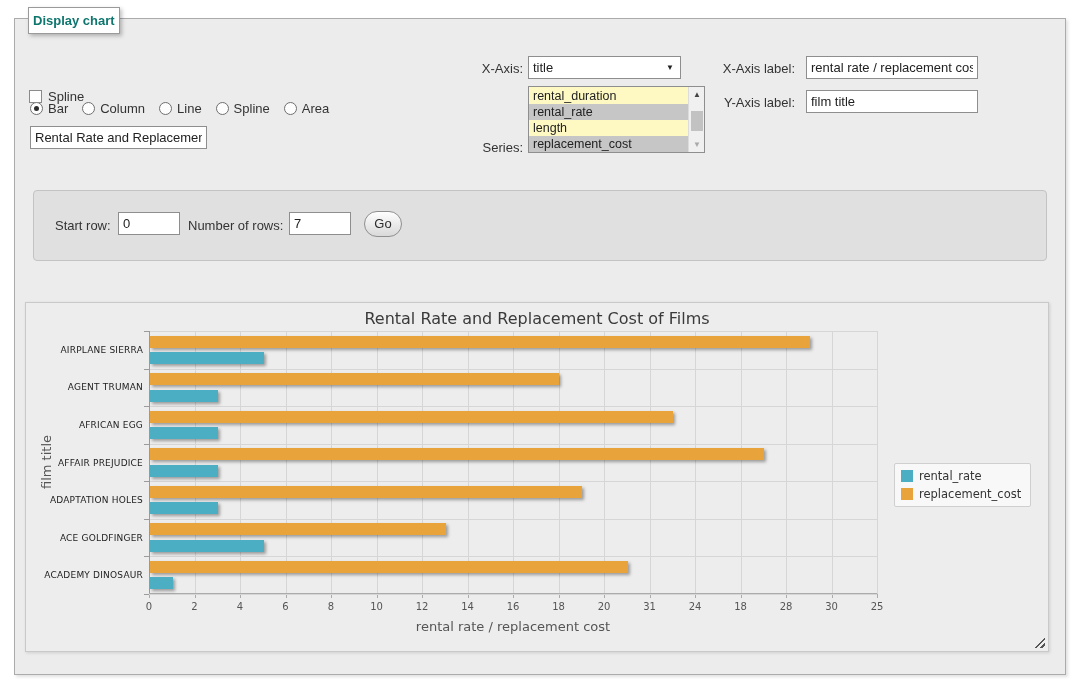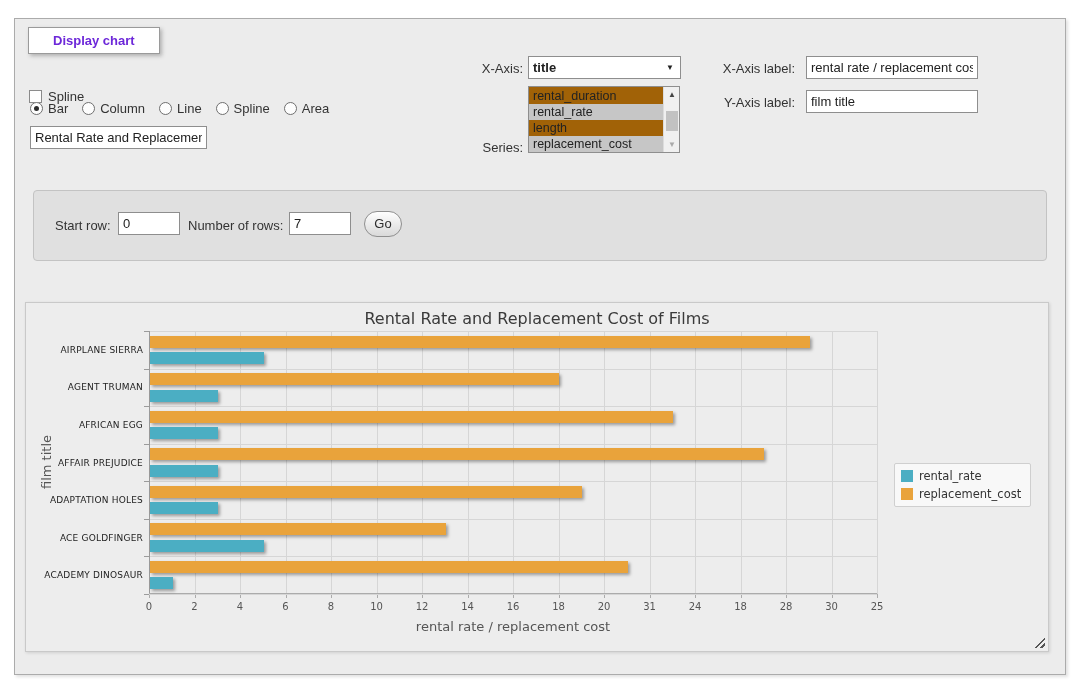--- a/index.html
+++ b/index.html
@@ -3,40 +3,40 @@
 <meta charset="utf-8">
 <style>
   * { margin:0; padding:0; box-sizing:border-box; }
   html,body { background:#fff; font-family:"Liberation Sans", sans-serif; }
   .page { position:relative; width:1081px; height:681px; background:#fff; overflow:hidden; }
   .abs { position:absolute; }
 
   
   .fieldset { left:14px; top:18px; width:1052px; height:657px; background:#ececec;
               border:1px solid #ababab; box-shadow:2px 2px 3px rgba(0,0,0,0.12); }
-  .legend-box { left:28px; top:7px; padding:5px 24px; background:#fff; border:1px solid #9a9a9a;
-                box-shadow:2px 2px 4px rgba(0,0,0,0.25); font-size:13px; font-weight:bold; color:#6d28d9;margin-top:20px; }
+  .legend-box { left:28px; top:7px; padding:5px 4px; background:#fff; border:1px solid #9a9a9a;
+                box-shadow:2px 2px 4px rgba(0,0,0,0.25); font-size:13px; font-weight:bold; color:#0f766e; }
 
   
   .form-label { font-size:13px; color:#333; }
   .right-label { text-align:right; }
   .radio-row { left:30px; top:57px; display:flex; gap:14px; align-items:center;margin-top:44px; }
   .radio-item { display:flex; align-items:center; gap:5px; font-size:13px; color:#333; cursor:default; }
   .radio { width:13px; height:13px; border:1px solid #6f6f6f; border-radius:50%; background:#fdfdfd; position:relative; flex:0 0 auto; }
   .radio.checked::after { content:""; position:absolute; left:3px; top:3px; width:5px; height:5px; border-radius:50%; background:#2b2b2b; }
   .check-row { left:29px; top:89px; display:flex; align-items:center; gap:6px; font-size:13px; color:#333; }
   .checkbox { width:13px; height:13px; border:1px solid #8a8a8a; background:#fdfdfd; }
 
   input.txt { position:absolute; border:1px solid #8e8e8e; background:#fff; font-family:"Liberation Sans",sans-serif;
               font-size:13px; color:#222; padding:0 4px; height:23px; }
   .select-box { left:528px; top:56px; width:153px; height:23px; background:#fff; border:1px solid #8e8e8e;
-                font-size:13px; color:#222; display:flex; align-items:center; padding:0 4px;font-weight:bold; }
+                font-size:13px; color:#222; display:flex; align-items:center; padding:0 4px; }
   .select-box .arrow { margin-left:auto; font-size:8px; color:#222; padding-right:2px; }
 
-  .listbox { left:528px; top:86px; width:152px; height:67px; background:#a16207; border:1px solid #8e8e8e; overflow:hidden; }
+  .listbox { left:528px; top:86px; width:177px; height:67px; background:#fef9c3; border:1px solid #8e8e8e; overflow:hidden; }
   .list-inner { position:absolute; left:0; top:1px; right:16px; }
   .list-opt { font-size:12.5px; color:#222; line-height:16px; padding:0 0 0 4px; white-space:nowrap; }
   .list-opt.sel { background:#c6c6c6; }
   .sb { position:absolute; top:0; right:0; width:16px; bottom:0; background:#f0f0f0; border-left:1px solid #dcdcdc; }
   .sb-btn { position:absolute; left:0; width:16px; height:15px; background:#f0f0f0; color:#444;
             font-size:8px; text-align:center; line-height:15px; }
   .sb-up { top:0; }
   .sb-down { bottom:0; color:#aaa; }
   .sb-thumb { position:absolute; left:2px; width:12px; top:24px; height:20px; background:#c2c2c2; }
 

